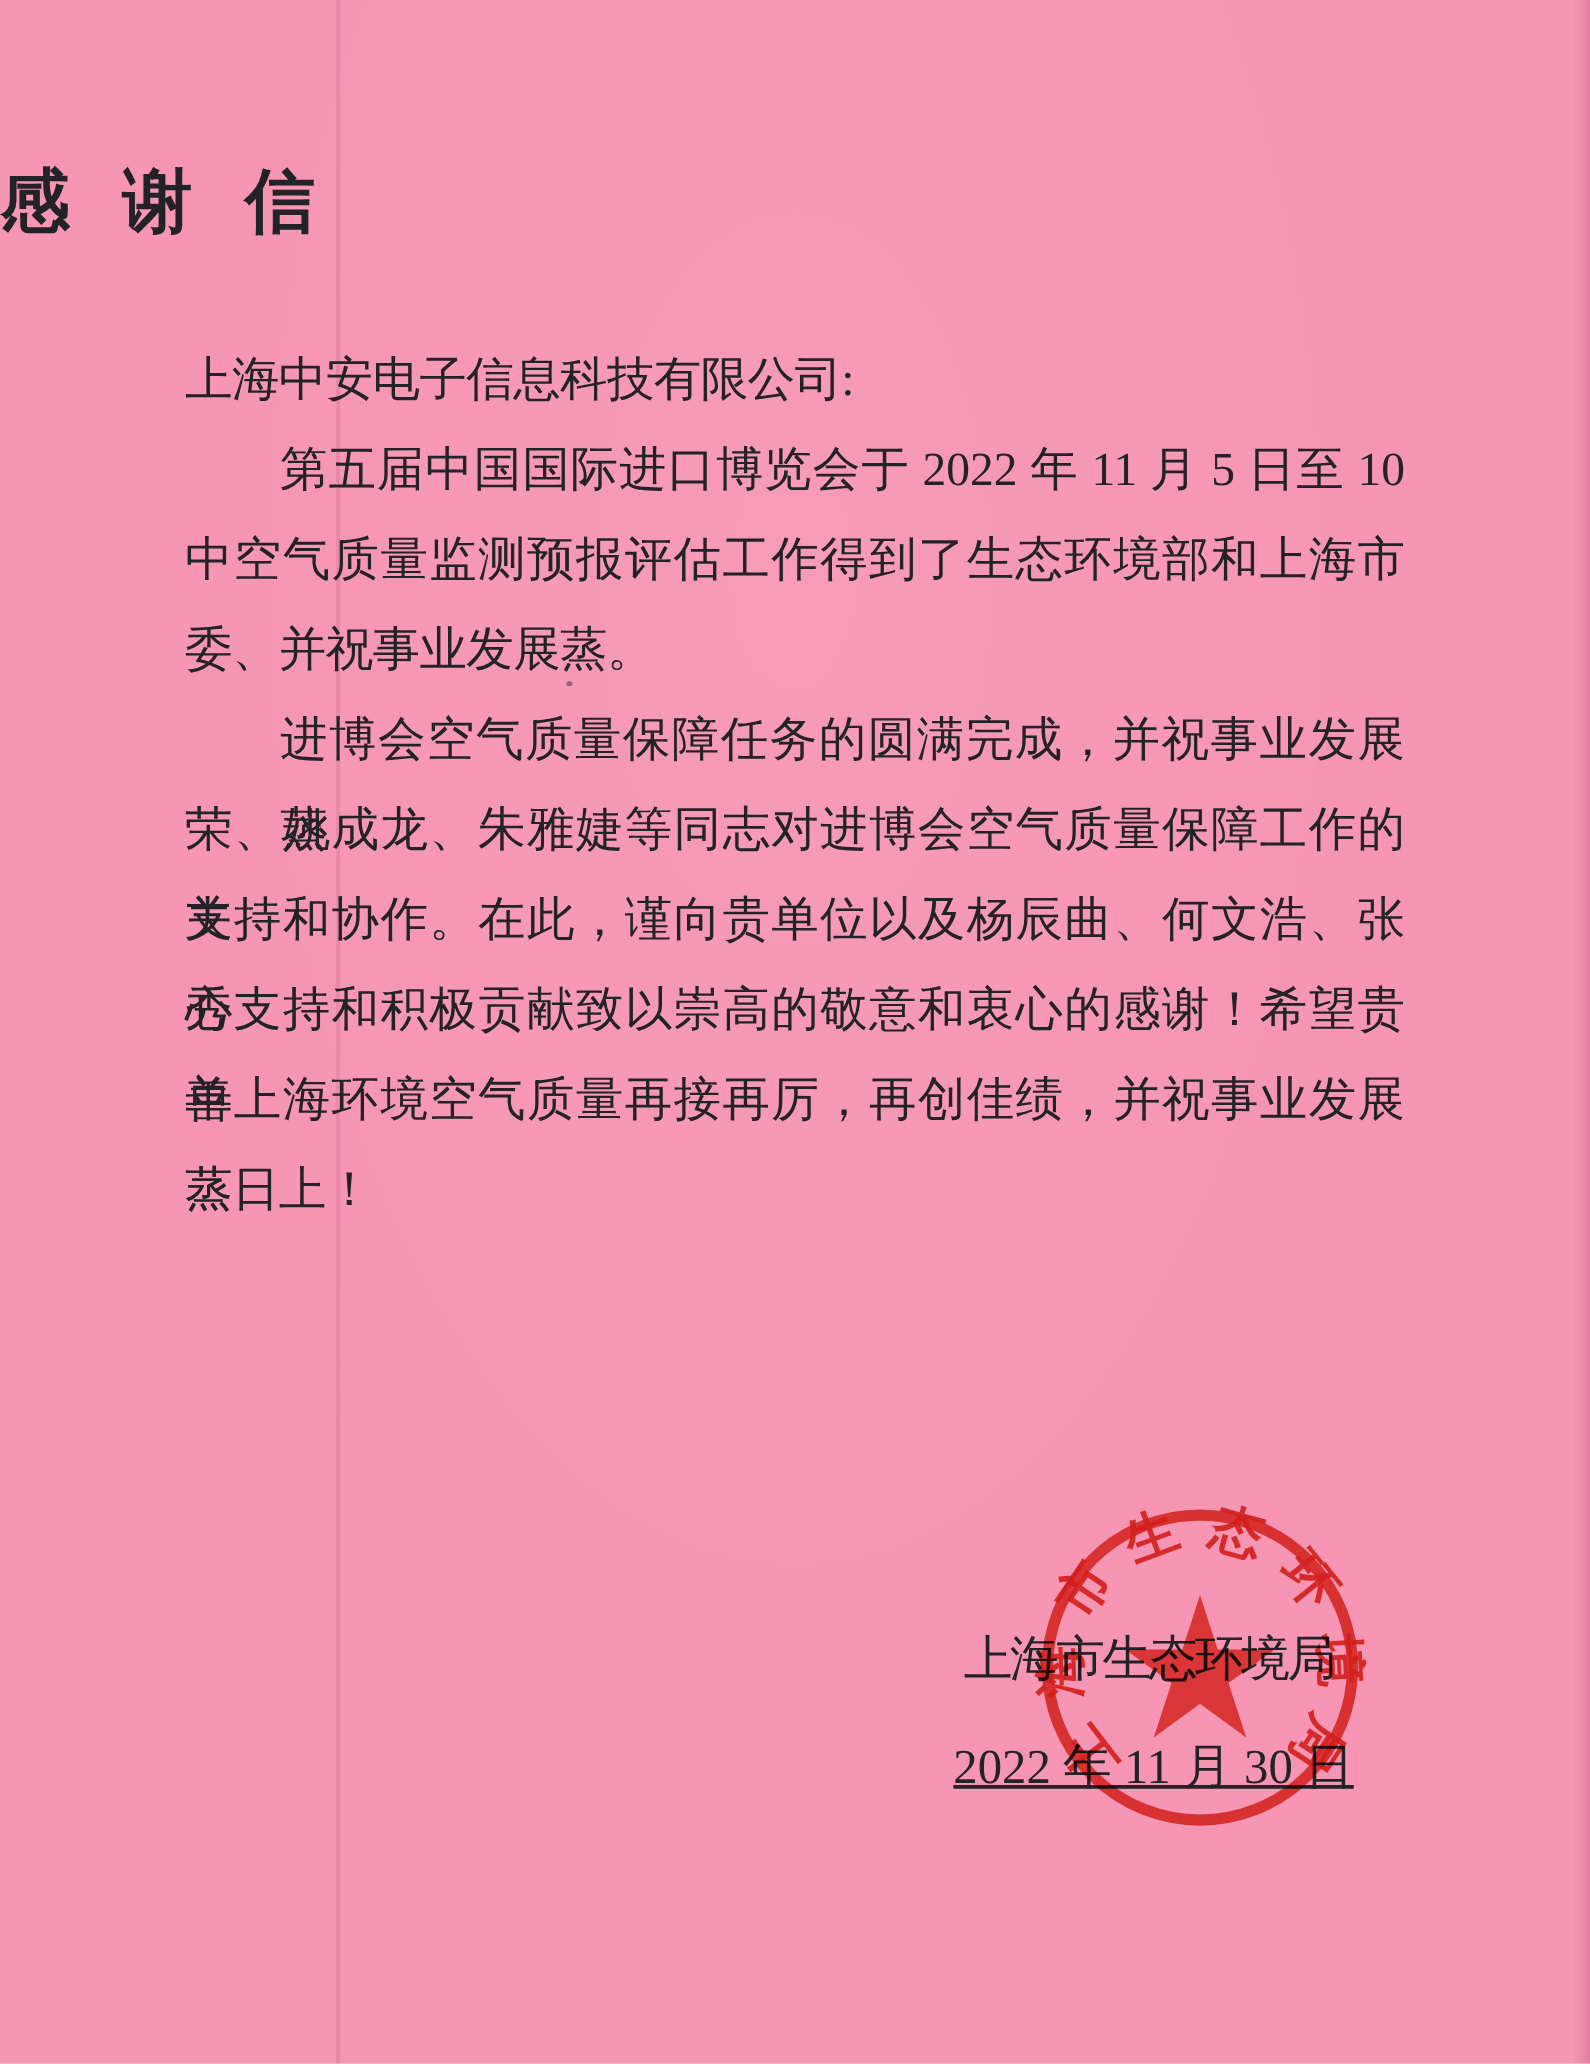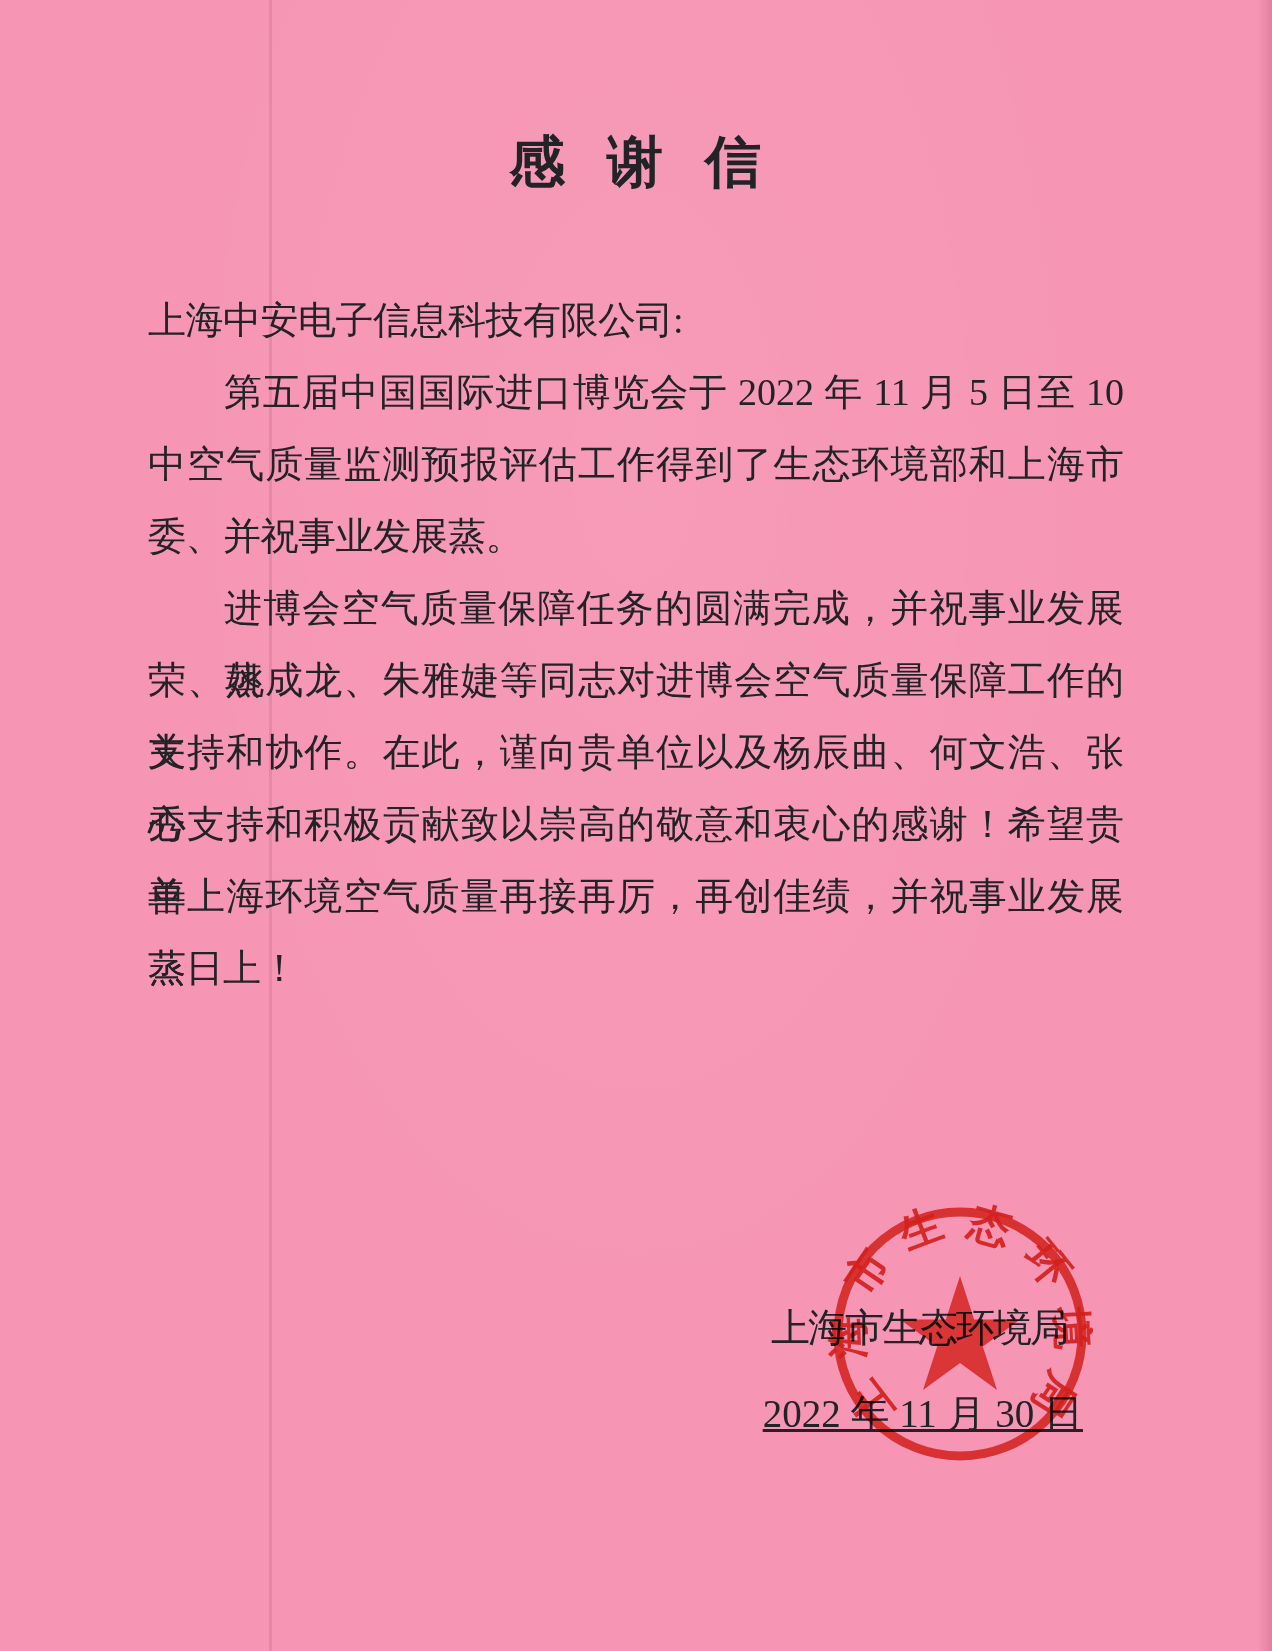--- a/index.html
+++ b/index.html
@@ -24,28 +24,28 @@
     background: rgba(90,20,50,0.10);
   }
   .ink-speck {
     position: absolute; left: 453px; top: 545px;
     width: 5px; height: 4px; border-radius: 50%;
     background: rgba(45,30,45,0.45);
   }
   .title {
     position: absolute; top: 132px; left: 0;
     width: 100%; height: 60px; line-height: 60px;
-    text-align: center;
+    text-align: left;
     font-size: 56px; font-weight: bold;
     word-spacing: 24px;
     letter-spacing: 2px;
     color: var(--ink, #1c1c20);
   }
   .body-text {
-    position: absolute; left: 148px; top: 284px;
+    position: absolute; left: 148px; top: 268px;
     width: 976px;
     font-size: 38px;
   }
   .line {
     height: 72px; line-height: 72px;
     letter-spacing: -0.5px;
     white-space: normal;
   }
   .jl { text-align: justify; text-align-last: justify; text-justify: inter-character; letter-spacing: 0; }
   .ind { padding-left: 76px; }

